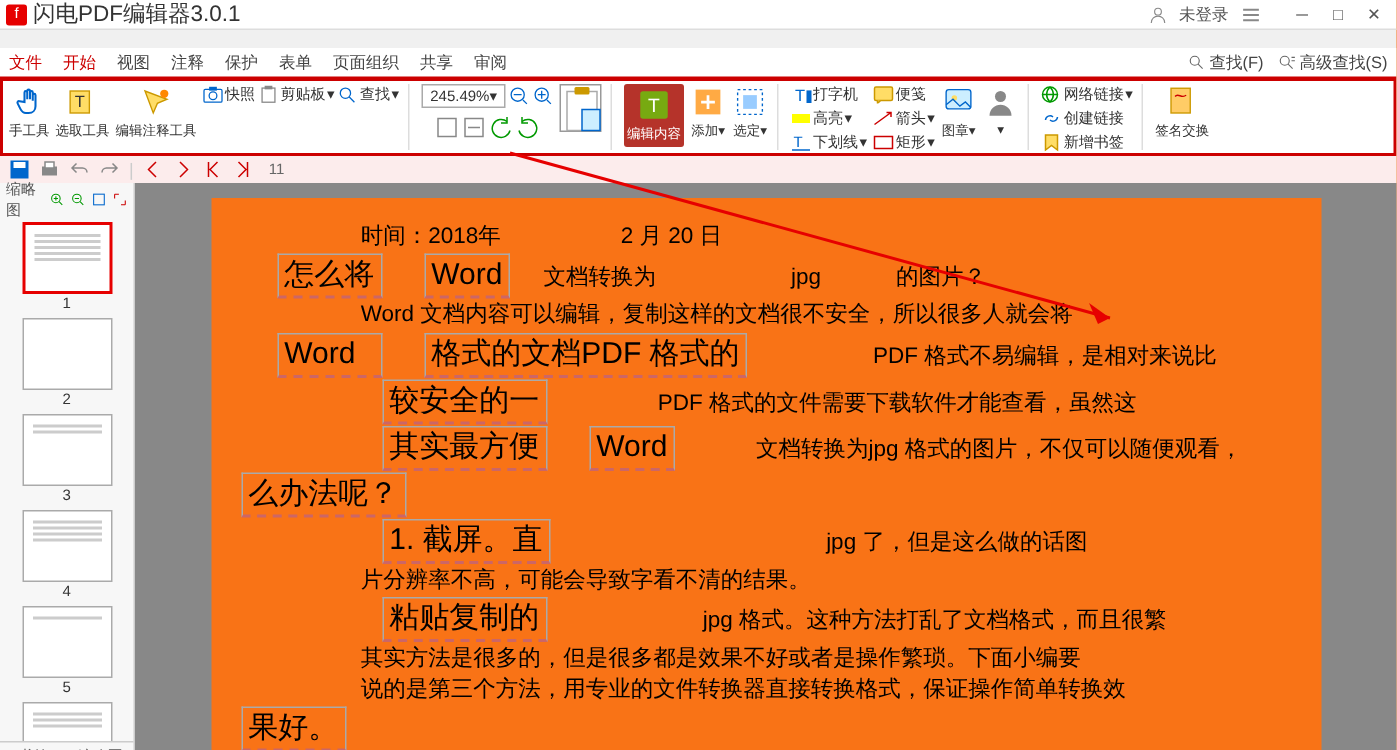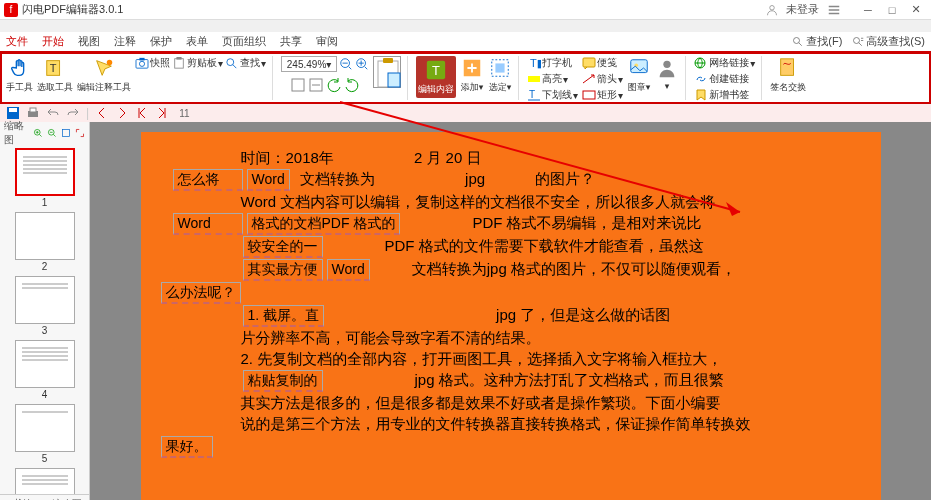--- a/index.html
+++ b/index.html
@@ -1,21 +1,21 @@
 <!DOCTYPE html>
 <html><head>
 <meta charset="utf-8">
 <style>
 * { margin: 0; padding: 0; box-sizing: border-box; font-family: "Microsoft YaHei", Arial, sans-serif; }
 body { background: #f0f0f0; width: 931px; height: 500px; overflow: hidden; font-size: 12px; }
 
 
 .titlebar { height: 20px; background: #fff; display: flex; align-items: center; padding: 0 4px; border-bottom: 1px solid #ddd; }
 .app-icon { width: 14px; height: 14px; background: #e60000; color: #fff; font-size: 10px; display: flex; align-items: center; justify-content: center; border-radius: 2px; margin-right: 4px; }
-.title-text { font-size: 11px; color: #333; }
+.title-text { font-size: 15px; color: #333; }
 .title-spacer { flex: 1; }
 .title-right { display: flex; align-items: center; gap: 8px; font-size: 11px; color: #555; }
 .user-icon { width: 12px; height: 12px; }
 .win-btns { display: flex; gap: 2px; margin-left: 8px; }
 .win-btn { width: 22px; height: 16px; display: flex; align-items: center; justify-content: center; color: #555; font-size: 11px; cursor: pointer; }
 
 
 .menubar { height: 20px; background: #fff; display: flex; align-items: center; padding: 0 6px; gap: 14px; color: #444; border-bottom: 1px solid #c00; margin-top: 12px; }
 .menu-item { font-size: 11px; cursor: pointer; }
 .menu-item.file { color: #c00; }
@@ -50,21 +50,21 @@
 .thumb { width: 60px; height: 48px; background: #fff; border: 1px solid #aaa; position: relative; }
 .thumb.sel { border: 2px solid #e60000; }
 .thumb-num { position: absolute; bottom: -12px; left: 0; right: 0; text-align: center; font-size: 10px; color: #333; }
 .thumb-lines { position: absolute; top: 6px; left: 6px; right: 6px; }
 .thumb-line { height: 2px; background: #ccc; margin-bottom: 2px; }
 .sidebar-bottom { height: 18px; display: flex; font-size: 10px; border-top: 1px solid #ccc; }
 .sb-tab { flex: 1; display: flex; align-items: center; justify-content: center; color: #555; }
 
 .canvas { flex: 1; background: #888; display: flex; justify-content: center; padding: 10px; overflow: hidden; position: relative; }
 .page { width: 740px; background: #f97316; padding: 16px 30px; font-size: 15px; color: #000; line-height: 1.35; }
-.lbl { display: inline-block; border: 1px solid #aaa; border-bottom: 2px dashed #c66; padding: 0 4px; margin: 0 2px; font-size: 14px; }
+.lbl { display: inline-block; border: 1px solid #aaa; border-bottom: 2px dashed #c66; padding: 0 4px; margin: 0 14px; font-size: 20px; }
 .txt-row { margin-bottom: 1px; }
 .left-col { display: inline-block; width: 70px; vertical-align: top; }
 
 svg { display: block; }
 </style>
 </head>
 <body>
 
 <div class="titlebar">
   <div class="app-icon">f</div>
@@ -439,21 +439,20 @@
     <div class="page">
       <div class="txt-row"><span class="left-col"></span><span>时间：2018年</span><span style="display:inline-block;width:80px"></span><span>2 月 20 日</span></div>
       <div class="txt-row"><span class="left-col lbl">怎么将</span><span class="lbl">Word</span>&nbsp;&nbsp;<span>文档转换为</span><span style="display:inline-block;width:90px"></span><span>jpg</span><span style="display:inline-block;width:50px"></span><span>的图片？</span></div>
       <div class="txt-row"><span class="left-col"></span><span>Word 文档内容可以编辑，复制这样的文档很不安全，所以很多人就会将</span></div>
       <div class="txt-row"><span class="left-col lbl">Word</span><span class="lbl">格式的文档PDF 格式的</span><span style="display:inline-block;width:70px"></span><span>PDF 格式不易编辑，是相对来说比</span></div>
       <div class="txt-row"><span class="left-col"></span><span class="lbl">较安全的一</span><span style="display:inline-block;width:60px"></span><span>PDF 格式的文件需要下载软件才能查看，虽然这</span></div>
       <div class="txt-row"><span class="left-col"></span><span class="lbl">其实最方便</span><span class="lbl">Word</span><span style="display:inline-block;width:40px"></span><span>文档转换为jpg 格式的图片，不仅可以随便观看，</span></div>
       <div class="txt-row"><span class="lbl" style="margin-left:-10px">么办法呢？</span></div>
       <div class="txt-row"><span class="left-col"></span><span class="lbl">1. 截屏。直</span><span style="display:inline-block;width:170px"></span><span>jpg 了，但是这么做的话图</span></div>
       <div class="txt-row"><span class="left-col"></span><span>片分辨率不高，可能会导致字看不清的结果。</span></div>
-      <div class="txt-row"><span class="left-col"></span><span>2. 先复制文档的全部内容，打开画图工具，选择插入文字将输入框拉大，</span></div>
       <div class="txt-row"><span class="left-col"></span><span class="lbl">粘贴复制的</span><span style="display:inline-block;width:90px"></span><span>jpg 格式。这种方法打乱了文档格式，而且很繁</span></div>
       <div class="txt-row"><span class="left-col"></span><span>其实方法是很多的，但是很多都是效果不好或者是操作繁琐。下面小编要</span></div>
       <div class="txt-row"><span class="left-col"></span><span>说的是第三个方法，用专业的文件转换器直接转换格式，保证操作简单转换效</span></div>
       <div class="txt-row"><span class="lbl" style="margin-left:-10px">果好。</span></div>
 
     </div>
   </div>
 
   <svg style="position:absolute;left:320px;top:-30px;width:500px;height:200px;pointer-events:none">
     <line x1="20" y1="10" x2="420" y2="120" stroke="#e60000" stroke-width="2"></line>

